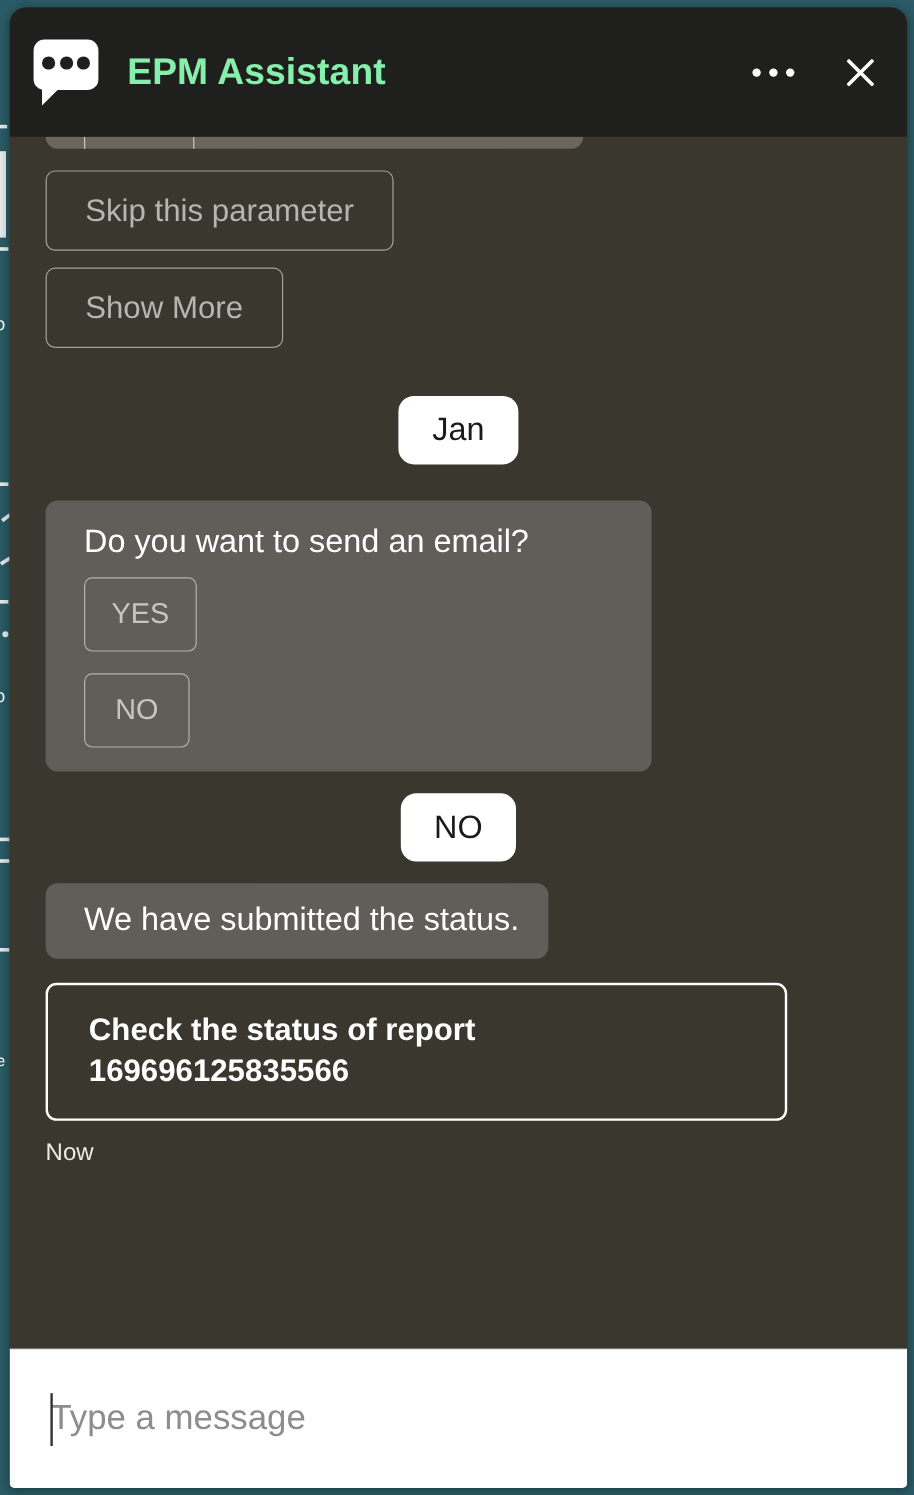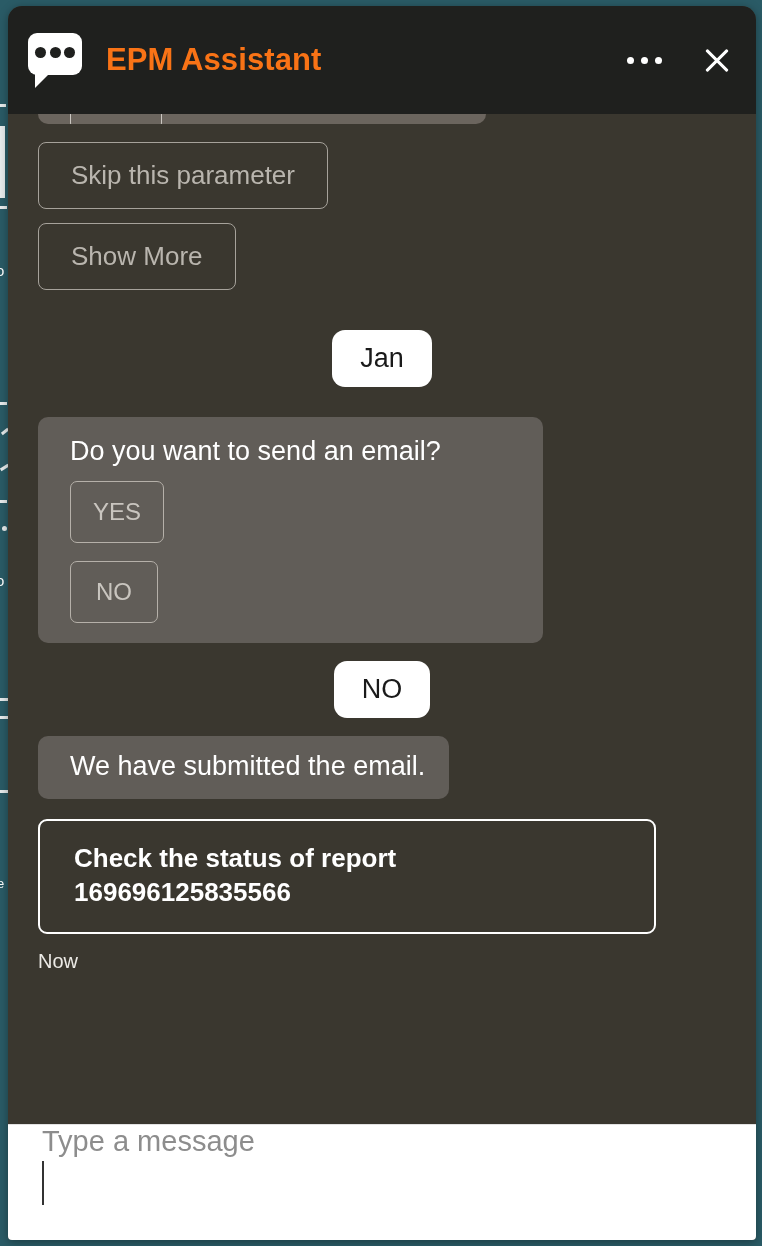--- a/index.html
+++ b/index.html
@@ -90,21 +90,21 @@
     display: flex;
     justify-content: space-between;
   }
   #brand-icon .dots i {
     display: block;
     width: 11px; height: 11px;
     border-radius: 50%;
     background: #1f201e;
   }
   #header-title {
-    color: #f97316;
+    color: #86efac;
     font-size: 31px;
     font-weight: bold;
     letter-spacing: .1px;
     margin-left: 20px;
     flex: 1 1 auto;
     white-space: nowrap;
   }
   #header-actions {
     display: flex;
     align-items: center;
@@ -254,21 +254,21 @@
   .sp-18 { height: 18px; }
   .sp-26 { height: 26px; }
   .sp-30 { height: 30px; }
 
   
   #composer {
     flex: 0 0 116px;
     background: #ffffff;
     border-top: 1px solid #e2e2e2;
     display: flex;
-    align-items: flex-start;
+    align-items: center;
     padding: 0 34px;
     position: relative;
   }
   #message-input {
     width: 100%;
     border: none;
     outline: none;
     background: transparent;
     font-size: 29px;
     font-family: "Liberation Sans", sans-serif;
@@ -364,21 +364,21 @@
 
     <div class="sp-18"></div>
 
     <div class="row user">
       <div class="bubble-user">NO</div>
     </div>
 
     <div class="sp-18"></div>
 
     <div class="row bot">
-      <div class="bubble-bot" style="padding:14px 24px 16px 32px;font-size:27px;line-height:1.2;">We have submitted the email.</div>
+      <div class="bubble-bot" style="padding:14px 24px 16px 32px;font-size:27px;line-height:1.2;">We have submitted the status.</div>
     </div>
 
     <div class="row bot">
       <div id="report-card">
         <div>Check the status of report</div>
         <div>169696125835566</div>
       </div>
     </div>
 
     <div class="row bot">

